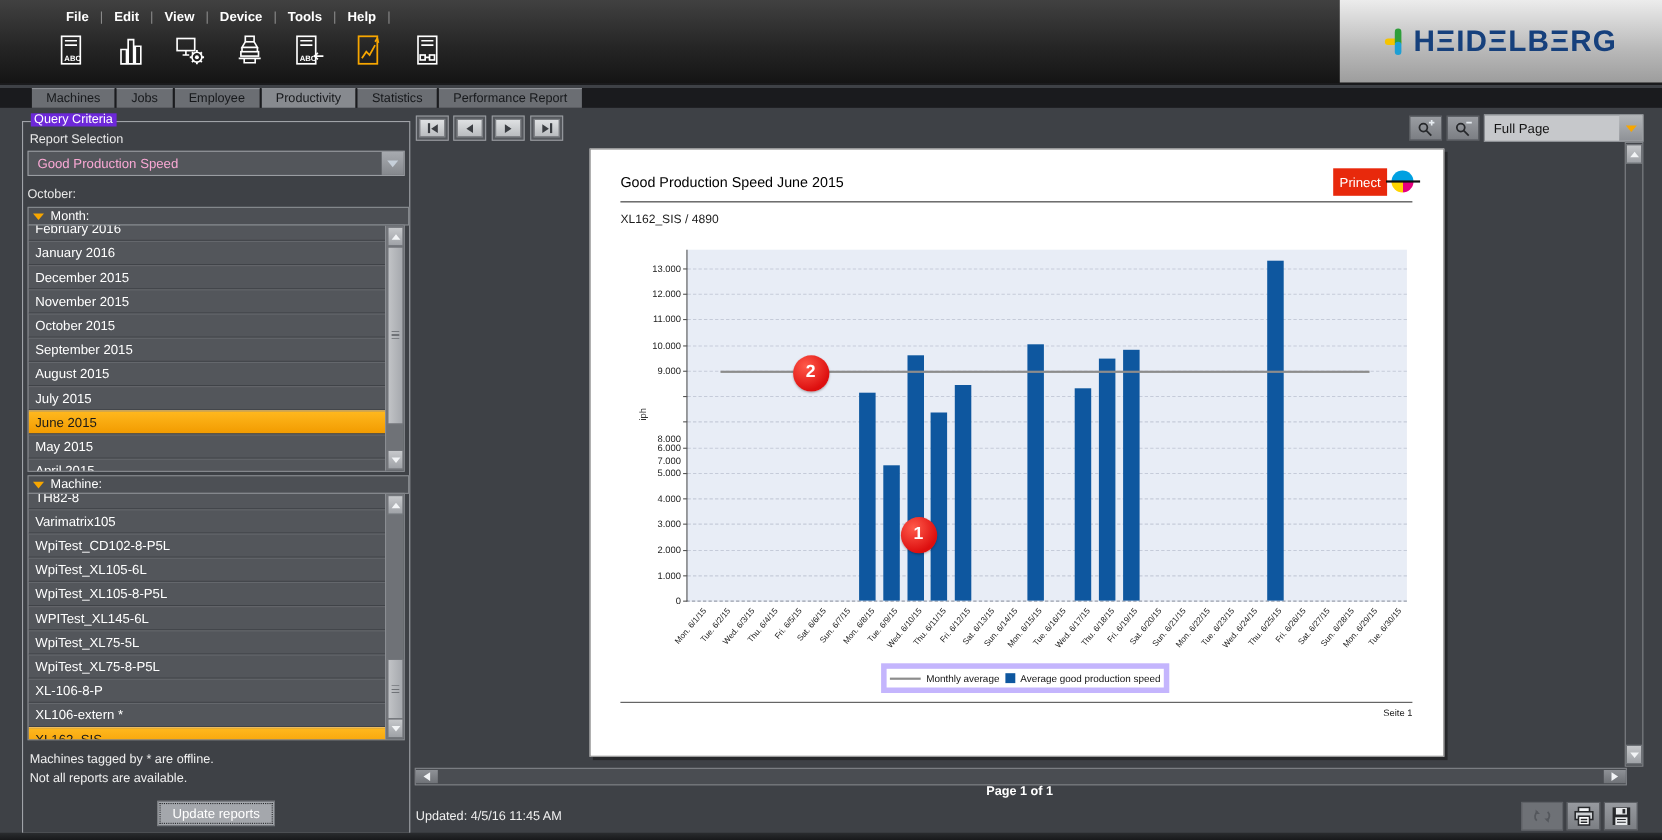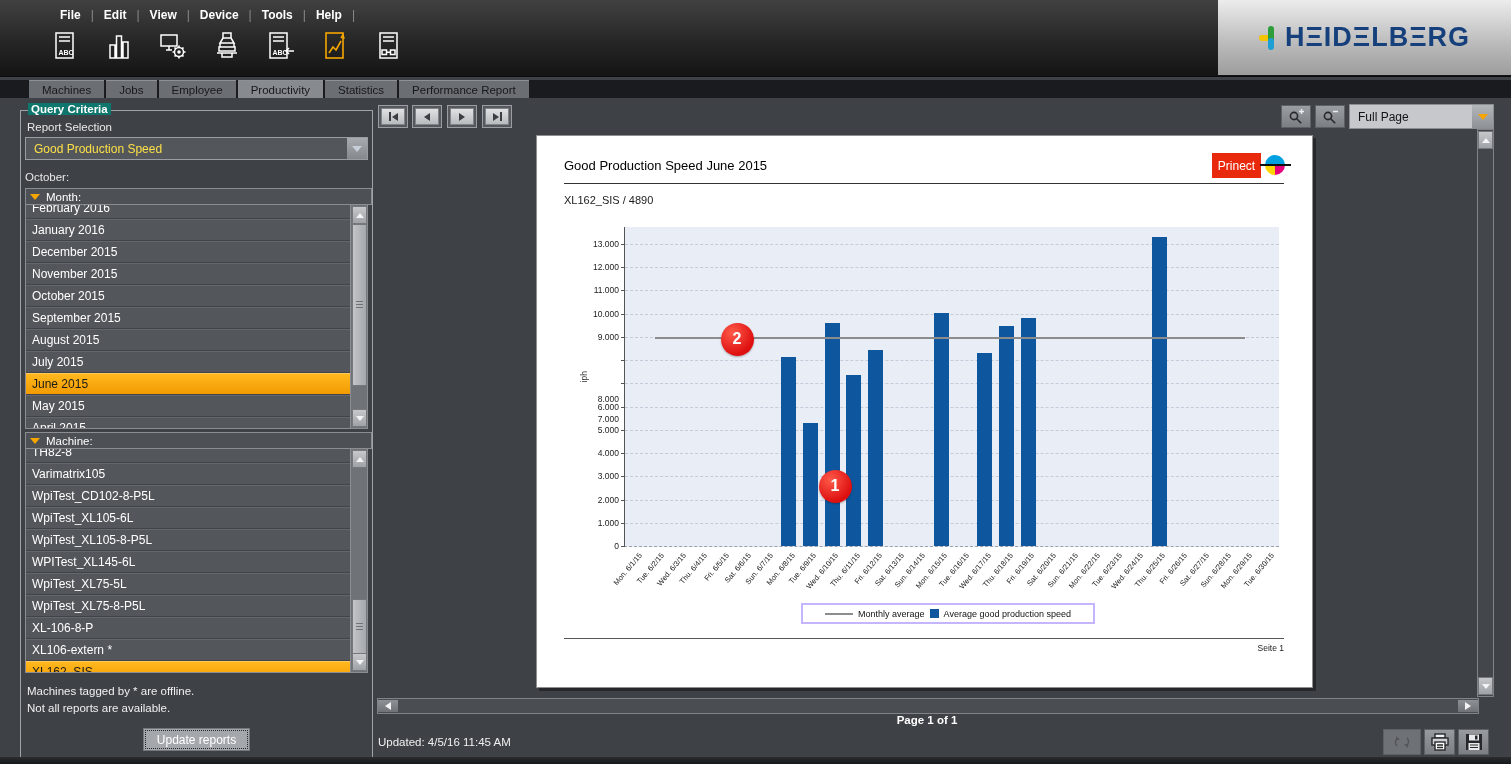--- a/index.html
+++ b/index.html
@@ -23,24 +23,24 @@
 
   
   #tabstrip{position:absolute;left:0;top:80px;width:1511px;height:18px;background:#1a1b1e;}
   #tabs{position:absolute;left:29px;top:0;display:flex;gap:2px;height:18px;}
   .tab{background:#6b6e73;color:#16181b;font-size:11.5px;display:flex;align-items:center;justify-content:center;
        padding:0 13px;border-top:1px solid #8d9095;cursor:default;white-space:nowrap;}
   .tab.active{background:#878a8f;}
 
   
   #query-box{position:absolute;left:20px;top:110px;width:351px;height:646px;border:1px solid #a0a3a8;}
-  #query-title{position:absolute;left:28px;top:103px;color:#fff;font-size:11.5px;font-weight:bold;background:#0f766e;padding:0 3px;}
+  #query-title{position:absolute;left:28px;top:103px;color:#fff;font-size:11.5px;font-weight:normal;background:#6d28d9;padding:0 3px;}
   .panel-label{position:absolute;color:#e8e8e8;font-size:11.5px;}
   .combo{position:absolute;background:#53565b;border:1px solid #9a9da2;display:flex;align-items:center;}
-  .combo .combo-text{flex:1;color:#fde047;font-size:12px;padding-left:8px;white-space:nowrap;overflow:hidden;}
+  .combo .combo-text{flex:1;color:#f9a8d4;font-size:12px;padding-left:8px;white-space:nowrap;overflow:hidden;}
   .combo .combo-btn{width:20px;align-self:stretch;background:linear-gradient(#a7aaaf,#85888d);display:flex;align-items:center;justify-content:center;}
   .tri-down-lt{width:0;height:0;border-left:5px solid transparent;border-right:5px solid transparent;border-top:6px solid #c6cfd9;}
   .tri-down-or{width:0;height:0;border-left:5px solid transparent;border-right:5px solid transparent;border-top:6px solid #f7a600;}
   .section-hdr{position:absolute;left:25px;width:341px;height:15px;background:#4d5055;border:1px solid #8a8d92;
     display:flex;align-items:center;gap:6px;padding-left:4px;}
   .section-hdr span{color:#fff;font-size:11.5px;}
   .listbox{position:absolute;left:25px;width:341px;background:#53565b;border:1px solid #8a8d92;overflow:hidden;}
   .list-rows{position:absolute;left:0;top:0;right:16px;bottom:0;overflow:hidden;}
   .lrow{height:20px;line-height:20px;color:#fff;font-size:12px;padding-left:6px;border-bottom:1px solid #404348;
         border-top:1px solid #64676c;white-space:nowrap;cursor:default;}
@@ -91,22 +91,22 @@
   .ytick-label{position:absolute;width:40px;text-align:right;color:#222;font-size:8.5px;}
   .ytick-mark{position:absolute;width:4px;height:1px;background:#555;}
   #ylab{position:absolute;left:42px;top:235px;color:#333;font-size:8.5px;writing-mode:vertical-rl;transform:rotate(180deg);}
   .bar{position:absolute;background:#0e579f;}
   #avg-line{position:absolute;background:#8c8c8c;height:2px;}
   .callout{position:absolute;width:33px;height:33px;border-radius:50%;
     background:radial-gradient(circle at 35% 30%,#ff5a4a,#dd0f0f 70%);display:flex;align-items:center;justify-content:center;
     color:#fff;font-size:16px;font-weight:bold;box-shadow:0 1px 2px rgba(0,0,0,.3);}
   .xlab{position:absolute;width:62px;text-align:right;color:#222;font-size:7.5px;white-space:nowrap;
     transform-origin:top right;transform:rotate(-50deg);}
-  #legend{position:absolute;left:264px;top:467px;height:17px;background:#fff;border:2px solid #c4b5fd;
-    display:flex;align-items:center;gap:5px;padding:0 22px;font-size:9px;color:#111;}
+  #legend{position:absolute;left:264px;top:467px;height:17px;background:#fff;border:5px solid #c4b5fd;
+    display:flex;align-items:center;gap:5px;padding:0 3px;font-size:9px;color:#111;}
   .legend-line{width:28px;height:2px;background:#8c8c8c;}
   .legend-sq{width:9px;height:9px;background:#0e579f;}
   #footer-rule{position:absolute;left:27px;top:502px;width:720px;height:1px;background:#555;}
   #seite{position:absolute;right:28px;top:507px;color:#222;font-size:8.5px;}
 
   
   #vscroll-view{position:absolute;left:1477px;top:129px;width:15px;height:566px;background:#43464b;border:1px solid #808388;}
   #hscroll-view{position:absolute;left:377px;top:698px;width:1100px;height:14px;background:#4a4d52;border:1px solid #808388;}
   .hs-btn{position:absolute;top:0;width:20px;height:12px;background:linear-gradient(#8e9196,#6f7277);
     display:flex;align-items:center;justify-content:center;}

